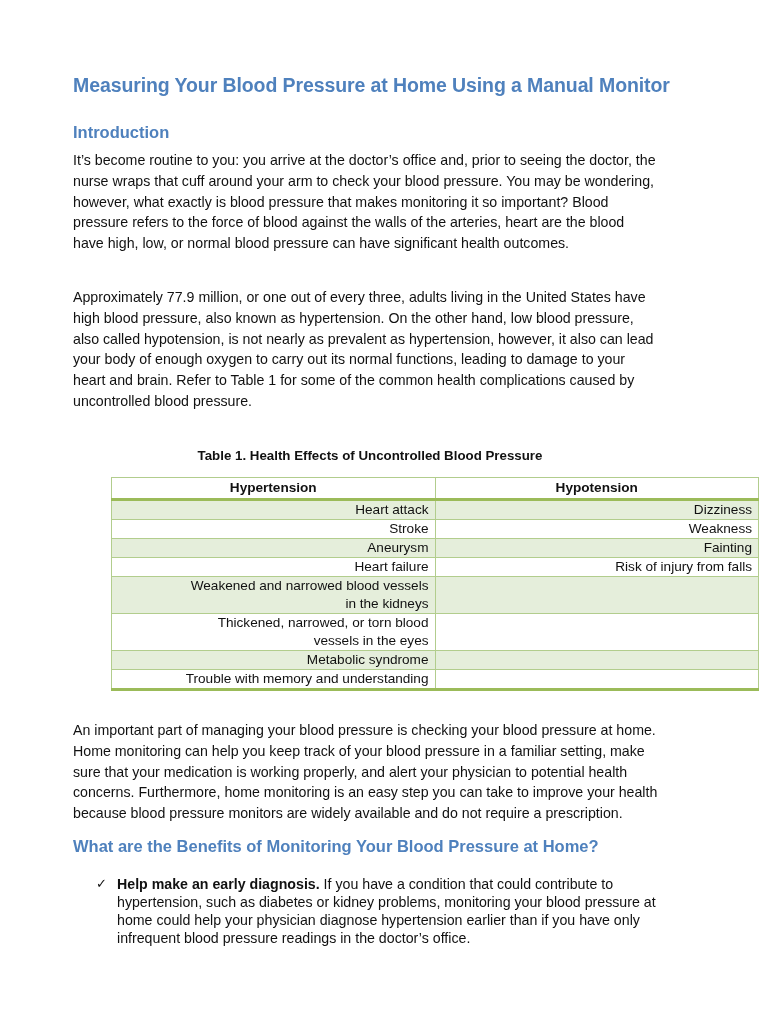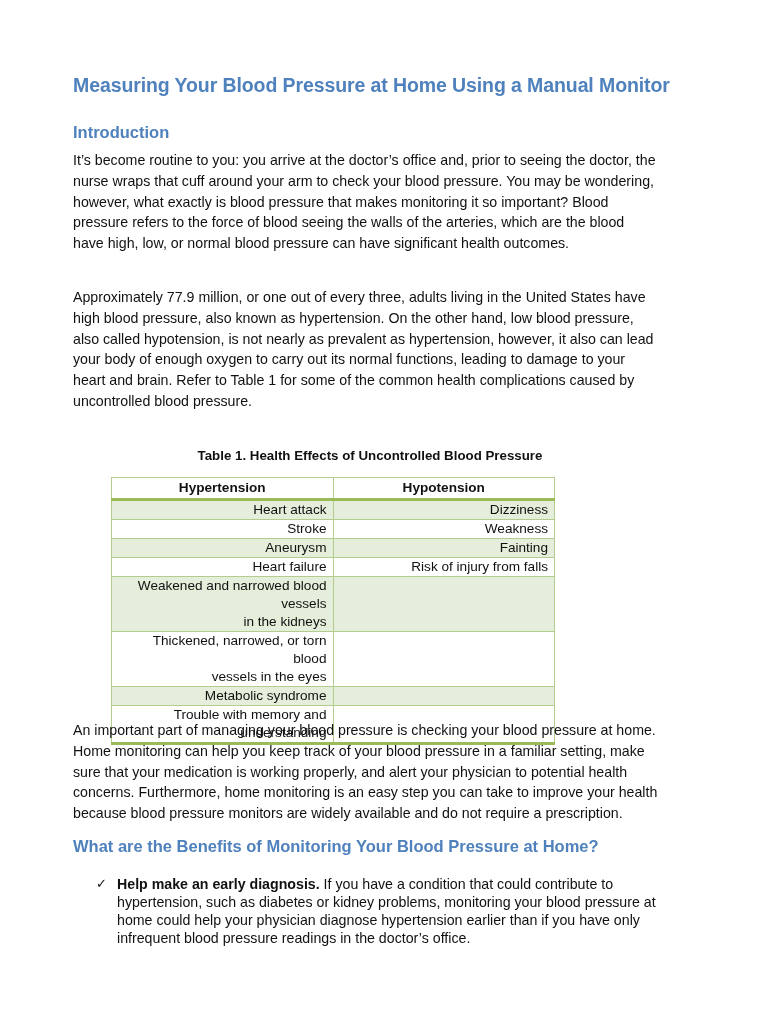--- a/index.html
+++ b/index.html
@@ -68,21 +68,21 @@
       margin: 4px;
       padding-left: 0;
       box-sizing: border-box;
     }
     .table-caption span { display: inline-block; margin-left: 0; }
 
     table.effects {
       position: absolute;
       left: 111px;
       top: 477px;
-      width: 444px;
+      width: 648px;
       border-collapse: collapse;
       font-size: 13.6px;
       line-height: 18px;
       border-radius: 28px;
     }
     table.effects th, table.effects td {
       border: 1px solid #b2cd8d;
       padding: 0 6px;
       vertical-align: top;
       text-align: right;
@@ -132,21 +132,21 @@
 <div class="page">
 
   <h1 class="h1">Measuring Your Blood Pressure at Home Using a Manual Monitor</h1>
 
   <h2 class="h2 intro">Introduction</h2>
 
   <p class="para p1">
     <span class="line">It’s become routine to you: you arrive at the doctor’s office and, prior to seeing the doctor, the</span>
     <span class="line">nurse wraps that cuff around your arm to check your blood pressure. You may be wondering,</span>
     <span class="line">however, what exactly is blood pressure that makes monitoring it so important? Blood</span>
-    <span class="line">pressure refers to the force of blood seeing the walls of the arteries, which are the blood</span>
+    <span class="line">pressure refers to the force of blood against the walls of the arteries, heart are the blood</span>
     <span class="line">have high, low, or normal blood pressure can have significant health outcomes.</span>
   </p>
 
   <p class="para p2">
     <span class="line">Approximately 77.9 million, or one out of every three, adults living in the United States have</span>
     <span class="line">high blood pressure, also known as hypertension. On the other hand, low blood pressure,</span>
     <span class="line">also called hypotension, is not nearly as prevalent as hypertension, however, it also can lead</span>
     <span class="line">your body of enough oxygen to carry out its normal functions, leading to damage to your</span>
     <span class="line">heart and brain. Refer to Table 1 for some of the common health complications caused by</span>
     <span class="line">uncontrolled blood pressure.</span>

